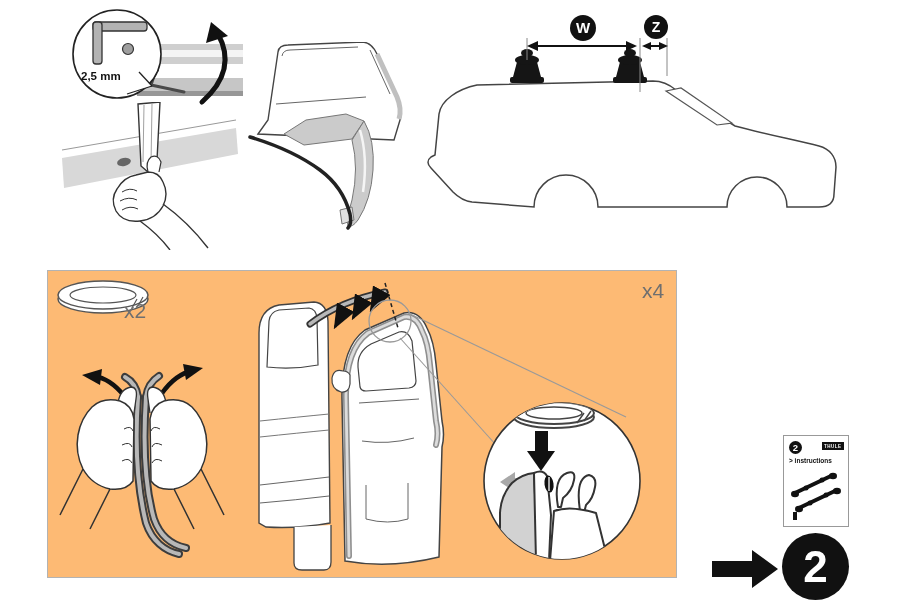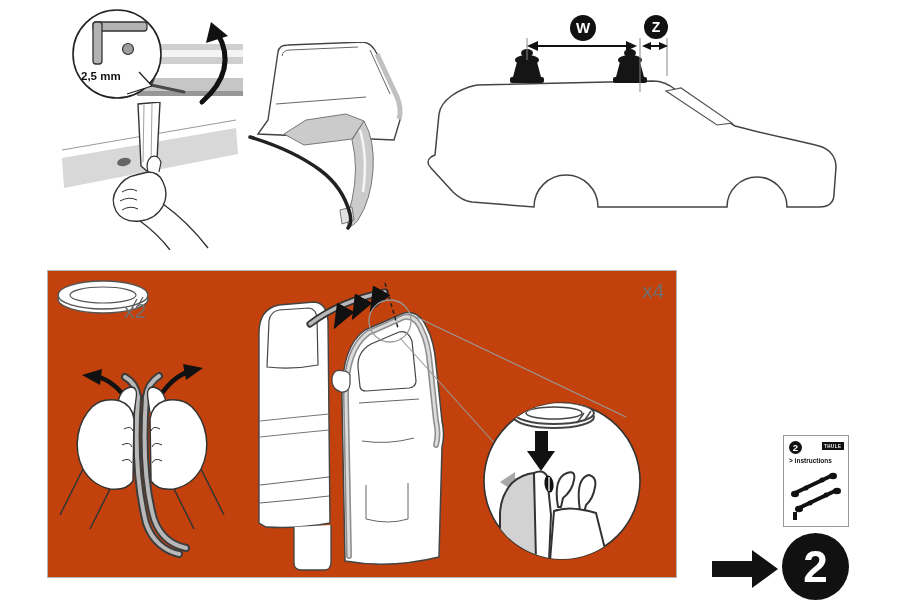--- a/index.html
+++ b/index.html
@@ -4,21 +4,21 @@
 <style>
   html,body{margin:0;padding:0;background:#fff;}
   .stage{position:relative;width:900px;height:600px;background:#fff;overflow:hidden;
          font-family:"Liberation Sans",sans-serif;}
   .abs{position:absolute;}
   svg text{font-family:"Liberation Sans","DejaVu Sans",sans-serif;}
   .qty-label{fill:#6f6f6f;font-size:21px;}
   .badge-letter{fill:#fff;font-weight:bold;}
   .tool-size{fill:#111;font-weight:bold;font-size:11.5px;}
   .parts-box{position:absolute;left:47px;top:270px;width:630px;height:308px;
-             border:1px solid #b3b3b3;box-sizing:border-box;background:#c2410c;}
+             border:1px solid #b3b3b3;box-sizing:border-box;background:#fdba74;}
   .inst-card{position:absolute;left:783px;top:435px;width:66px;height:92px;
              border:1px solid #999;box-sizing:border-box;background:#fff;}
   .card-badge{position:absolute;left:5px;top:5px;width:13px;height:13px;border-radius:50%;
               background:#111;color:#fff;font-size:9.5px;font-weight:bold;text-align:center;
               line-height:13px;}
   .card-brand{position:absolute;right:4px;top:6px;background:#111;color:#fff;
               font-size:4.5px;font-weight:bold;letter-spacing:.5px;padding:1.5px 2.5px;}
   .card-title{position:absolute;left:5px;top:21px;font-size:6.5px;font-weight:bold;color:#111;}
   .card-part{position:absolute;left:9px;top:76px;width:4px;height:8px;background:#111;}
   .step-badge{position:absolute;left:782px;top:533px;width:67px;height:67px;border-radius:50%;

